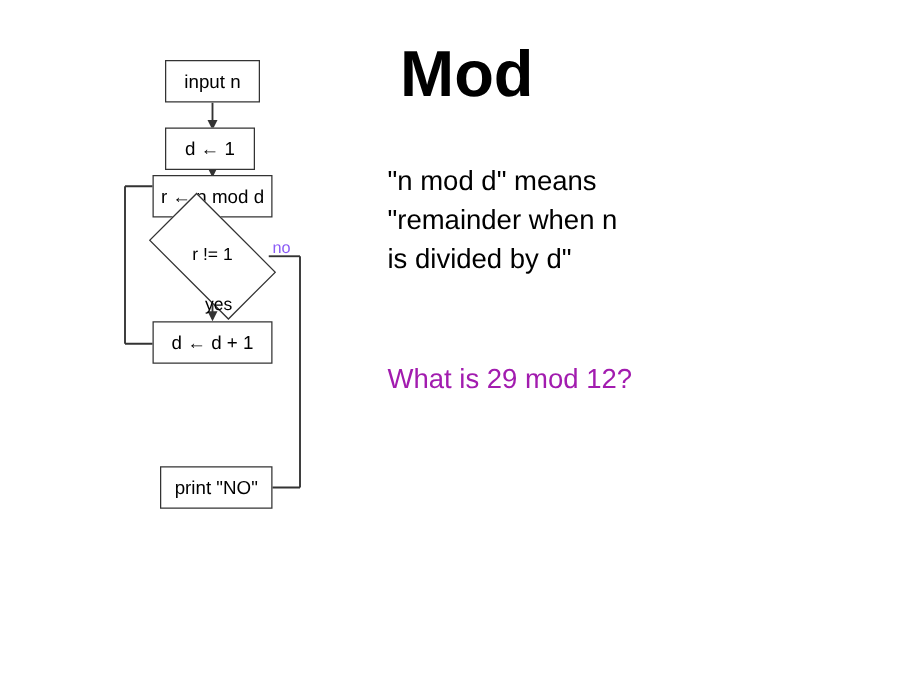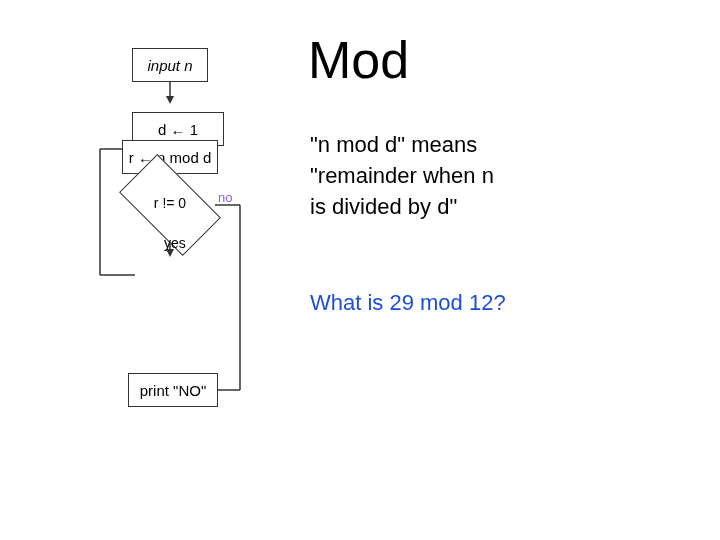--- a/index.html
+++ b/index.html
@@ -9,44 +9,44 @@
       background: #fff;
       font-family: Arial, sans-serif;
       overflow: hidden;
       position: relative;
     }
 
     
     .title {
       position: absolute;
       top: 30px;
-      left: 308px;
+      left: 320px;
       font-size: 52px;
-      font-weight: normal;
+      font-weight: bold;
       color: #000;
     }
 
     
     .desc {
       position: absolute;
       top: 130px;
       left: 310px;
       font-size: 22px;
       color: #000;
       line-height: 1.4;
       width: 360px;
     }
 
     
     .question {
       position: absolute;
       top: 290px;
       left: 310px;
       font-size: 22px;
-      color: #1d4ed8;
+      color: #a21caf;
     }
 
     
     .flowchart {
       position: absolute;
       top: 20px;
       left: 60px;
       width: 220px;
       height: 480px;
     }
@@ -131,39 +131,42 @@
     <polygon points="74,129 66,125 66,133" fill="#333"></polygon>
 
     <line x1="155" y1="185" x2="180" y2="185" stroke="#333" stroke-width="1.5"></line>
 
     <line x1="180" y1="185" x2="180" y2="370" stroke="#333" stroke-width="1.5"></line>
     <line x1="180" y1="370" x2="145" y2="370" stroke="#333" stroke-width="1.5"></line>
     <polygon points="143,370 151,366 151,374" fill="#333"></polygon>
 
   </svg>
 
-  <div class="fc-box" style="left:72px; top:28px; width:76px; height:34px;font-style:italic;">
+  <div class="fc-box" style="left:72px; top:28px; width:76px; height:34px;">
     <span>input n</span>
   </div>
 
-  <div class="fc-box" style="left:72px; top:92px; width:92px; height:34px;">
+  <div class="fc-box" style="left:72px; top:82px; width:72px; height:34px;">
     <span>d ← 1</span>
   </div>
 
   <div class="fc-box" style="left:62px; top:120px; width:96px; height:34px;text-align:center;">
     <span>r ← n mod d</span>
   </div>
 
   <div class="fc-diamond-wrap" style="left:65px; top:158px; width:90px; height:54px;">
     <div class="fc-diamond" style="width:90px; height:54px; border-radius:0;"></div>
-    <div class="fc-diamond-label">r != 0</div>
+    <div class="fc-diamond-label">r != 1</div>
   </div>
 
   <div style="position:absolute; left:104px; top:215px; font-size:14px; color:#000;">yes</div>
 
   <div style="position:absolute; left:158px; top:170px; font-size:13px; color:#8b5cf6;">no</div>
 
+  <div class="fc-box" style="left:62px; top:237px; width:96px; height:34px;">
+    <span>d ← d + 1</span>
+  </div>
 
   <div class="fc-box" style="left:68px; top:353px; width:90px; height:34px;">
     <span>print "NO"</span>
   </div>
 
 </div>
 
 </body></html>

